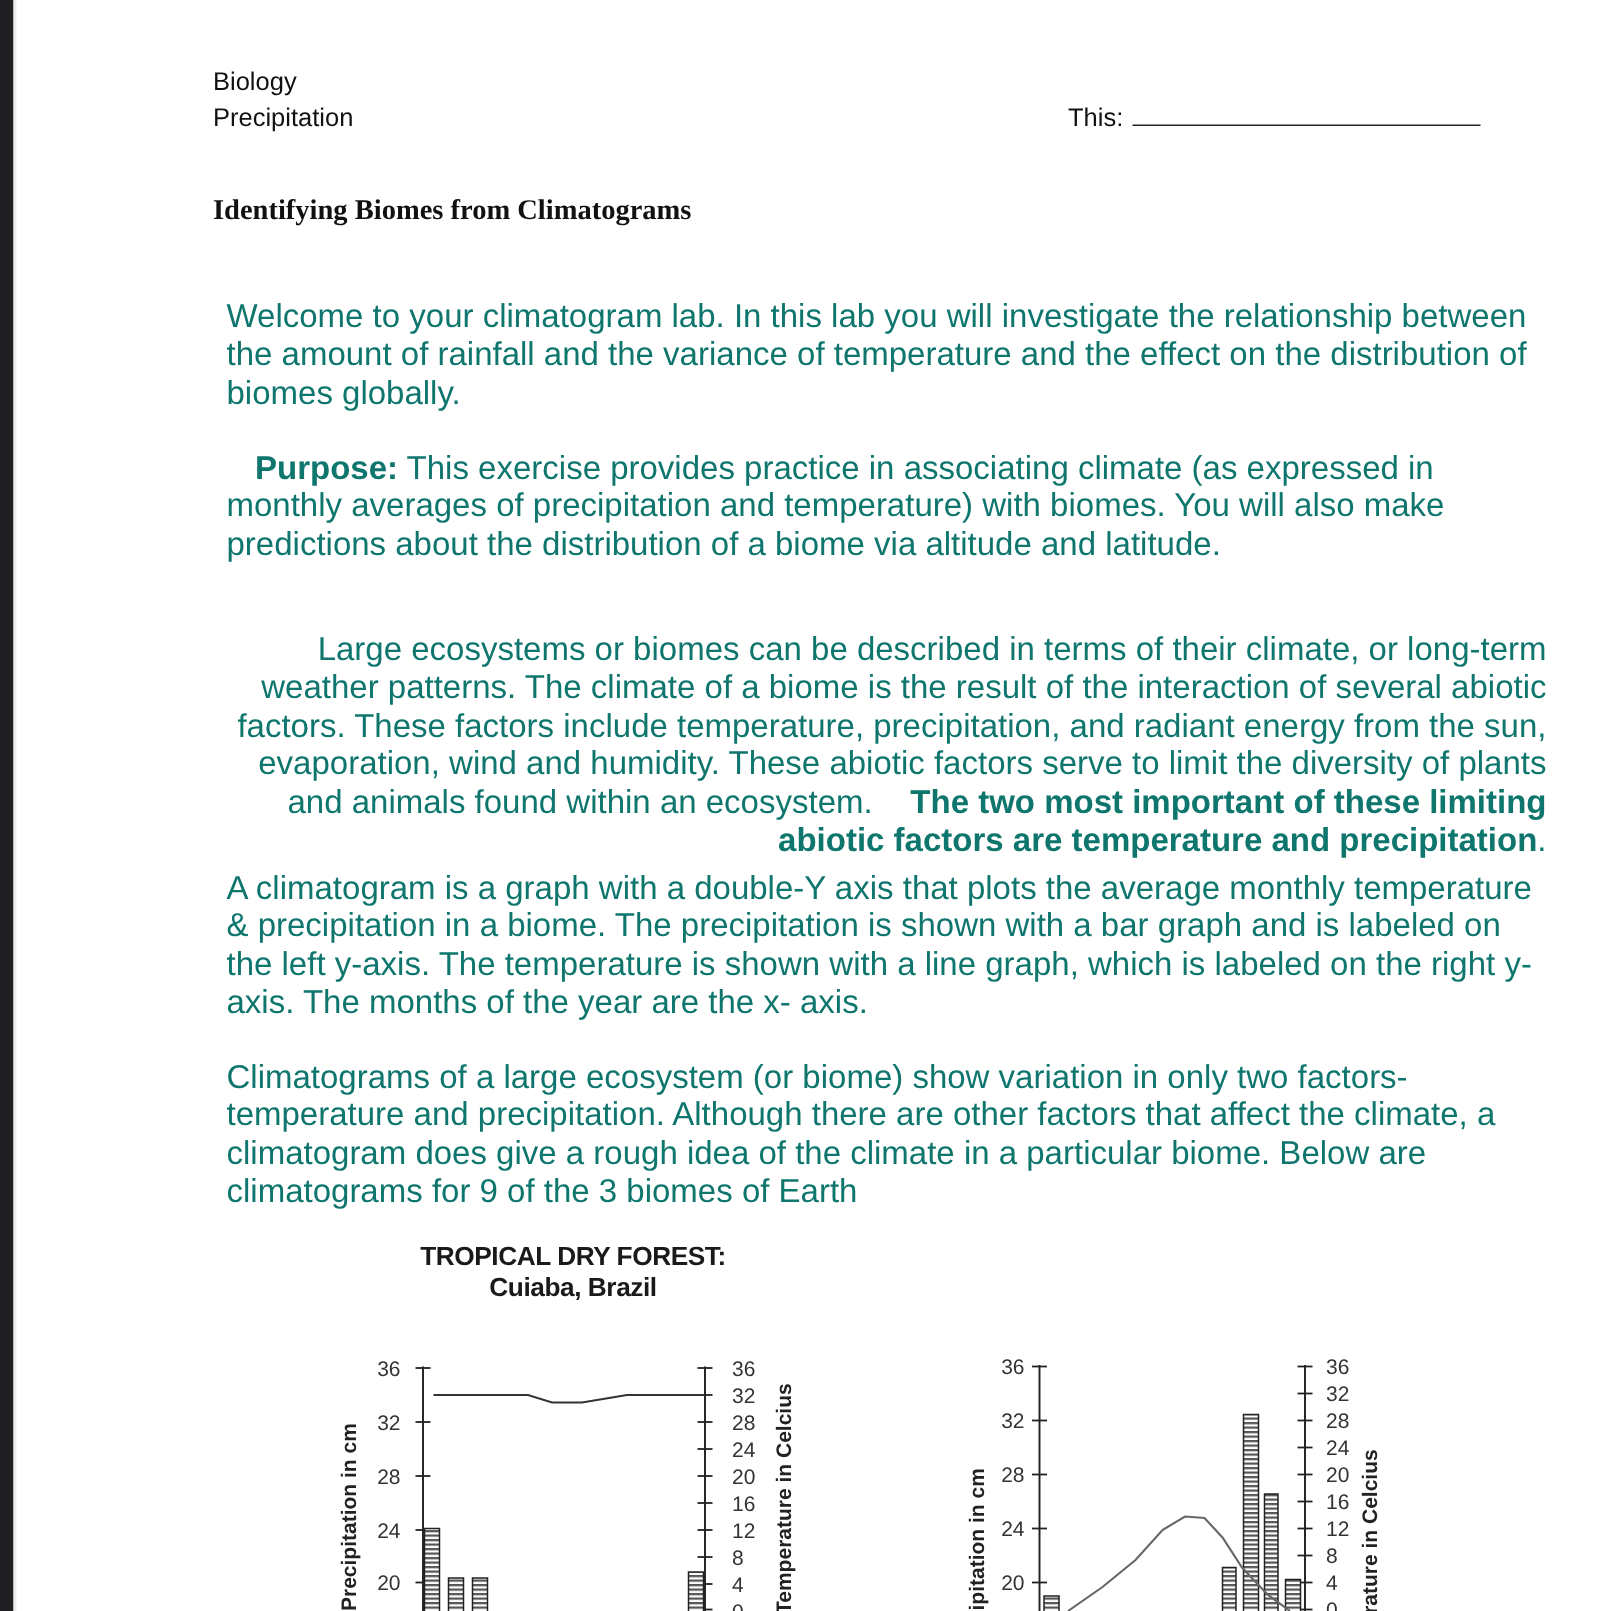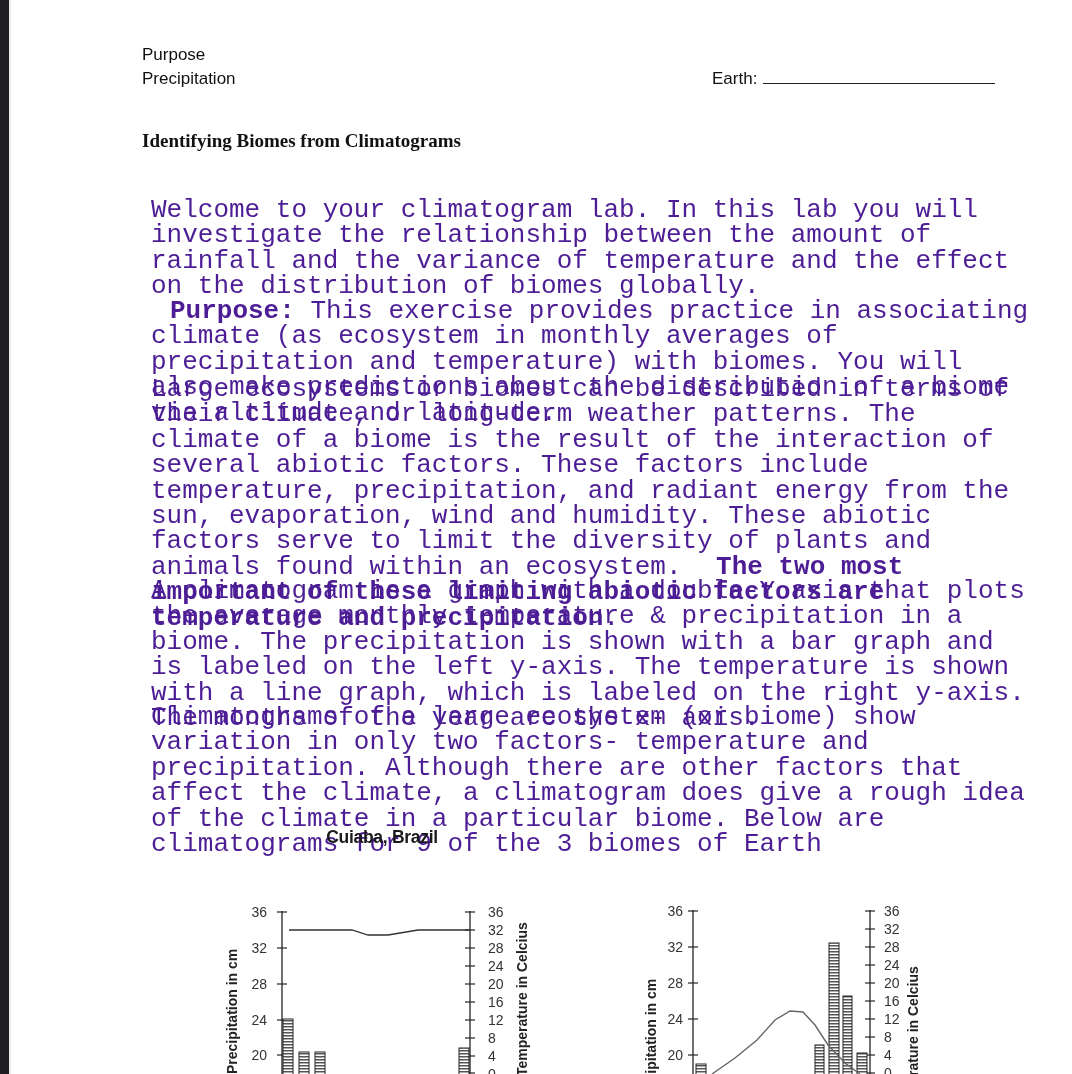--- a/index.html
+++ b/index.html
@@ -25,61 +25,62 @@
     display: inline-block; width: 232px; border-bottom: 1px solid #222;
     height: 16px; vertical-align: baseline; margin-left: 6px;
   }
   .title {
     position: absolute; left: 142px; top: 130px;
     font-family: "Liberation Serif", serif; font-weight: bold;
     font-size: 19px; color: #111;
   }
   .para {
     position: absolute; left: 151px; width: 880px;
-    font-size: 26px; line-height: 25.4px; color: #4c1d95;
-    font-family: Liberation Mono, monospace;
+    font-size: 22px; line-height: 25.4px; color: #0f766e;
+    font-family: Liberation Sans, sans-serif;
   }
   .para b { font-weight: bold; margin-left: 19px; }
   .chart-title {
     position: absolute; text-align: center;
     font-family: "Liberation Sans", sans-serif; font-weight: bold;
     font-size: 17.5px; line-height: 21px; color: #1a1a1a;
     letter-spacing: -0.3px;
   }
   svg text { font-family: "Liberation Sans", sans-serif; }
 </style>
 </head>
 <body>
 
 <div class="left-strip"></div>
 <div class="left-edge"></div>
 
-<div class="hdr" style="left:142px; top:43px;">Purpose</div>
+<div class="hdr" style="left:142px; top:43px;">Biology</div>
 <div class="hdr" style="left:142px; top:67px;">Precipitation</div>
 <div class="hdr" style="left:712px; top:67px;">
-  <span>Earth:</span><span class="name-line"></span>
+  <span>This:</span><span class="name-line"></span>
 </div>
 
 <div class="title">Identifying Biomes from Climatograms</div>
 
 <div class="para" style="top:198px;">Welcome to your climatogram lab. In this lab you will investigate the relationship between the amount of rainfall and the variance of temperature and the effect on the distribution of biomes globally.</div>
 
 <div class="para" style="top:299px;">
-  <b>Purpose:</b><span> This exercise provides practice in associating climate (as ecosystem in monthly averages of precipitation and temperature) with biomes. You will also make predictions about the distribution of a biome via altitude and latitude.</span>
-</div>
-
-<div class="para" style="top:377px;">
+  <b>Purpose:</b><span> This exercise provides practice in associating climate (as expressed in monthly averages of precipitation and temperature) with biomes. You will also make predictions about the distribution of a biome via altitude and latitude.</span>
+</div>
+
+<div class="para" style="top:420px;text-align:right;">
   <span>Large ecosystems or biomes can be described in terms of their climate, or long-term weather patterns. The climate of a biome is the result of the interaction of several abiotic factors. These factors include temperature, precipitation, and radiant energy from the sun, evaporation, wind and humidity. These abiotic factors serve to limit the diversity of plants and animals found within an ecosystem. </span><b>The two most important of these limiting abiotic factors are temperature and precipitation</b><span>.</span>
 </div>
 
 <div class="para" style="top:579px;">A climatogram is a graph with a double-Y axis that plots the average monthly temperature &amp; precipitation in a biome. The precipitation is shown with a bar graph and is labeled on the left y-axis. The temperature is shown with a line graph, which is labeled on the right y-axis. The months of the year are the x- axis.</div>
 
 <div class="para" style="top:705px;">Climatograms of a large ecosystem (or biome) show variation in only two factors- temperature and precipitation. Although there are other factors that affect the climate, a climatogram does give a rough idea of the climate in a particular biome. Below are climatograms for 9 of the 3 biomes of Earth</div>
 
 <div class="chart-title" style="left:232px; top:827px; width:300px;">
+  <div>TROPICAL DRY FOREST:</div>
   <div>Cuiaba, Brazil</div>
 </div>
 
 <div class="chart-title" style="left:640px; top:827px; width:300px;">
 </div>
 
 <svg style="position:absolute; left:0; top:0;" width="1072" height="1074">
   <defs>
     <pattern id="hatch" width="4" height="3" patternUnits="userSpaceOnUse">
       <rect width="4" height="3" fill="#ffffff"></rect>

